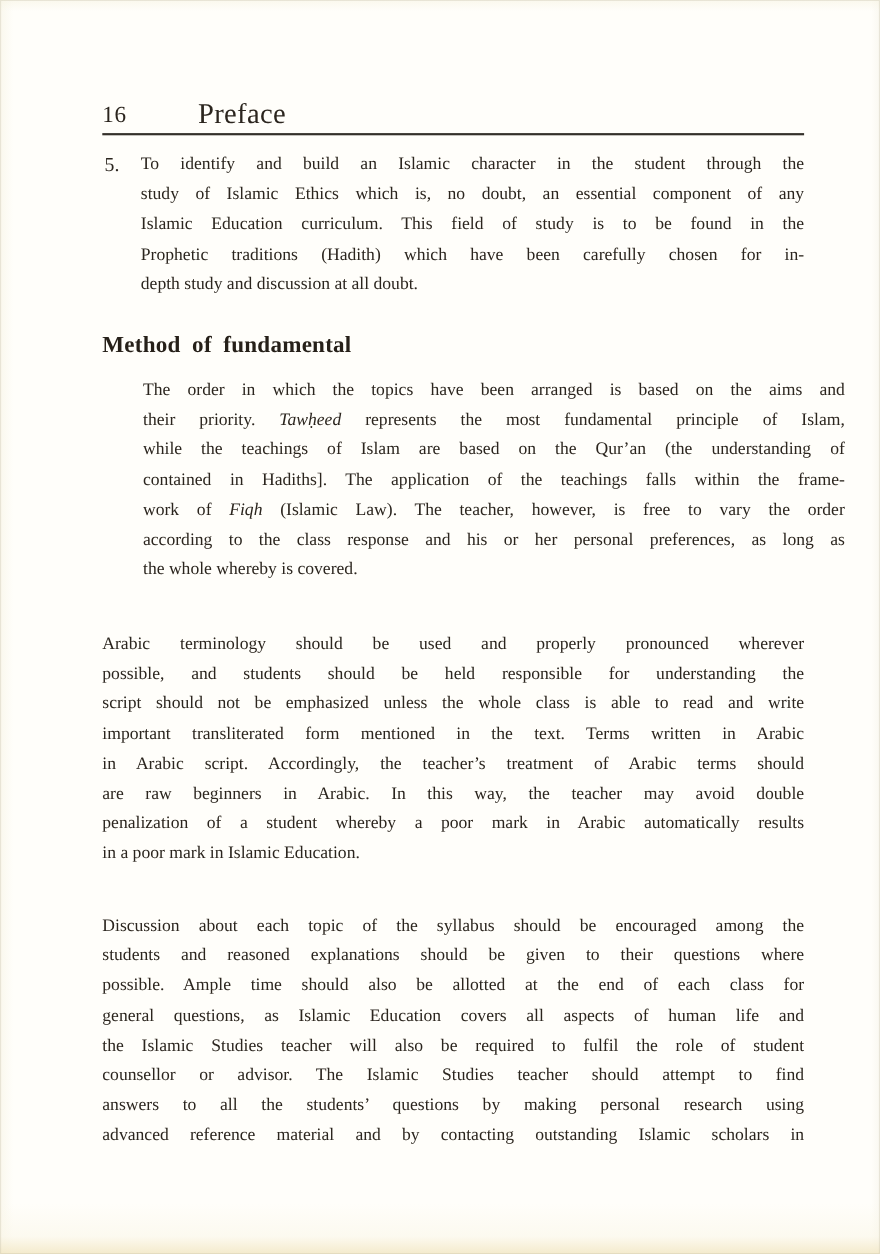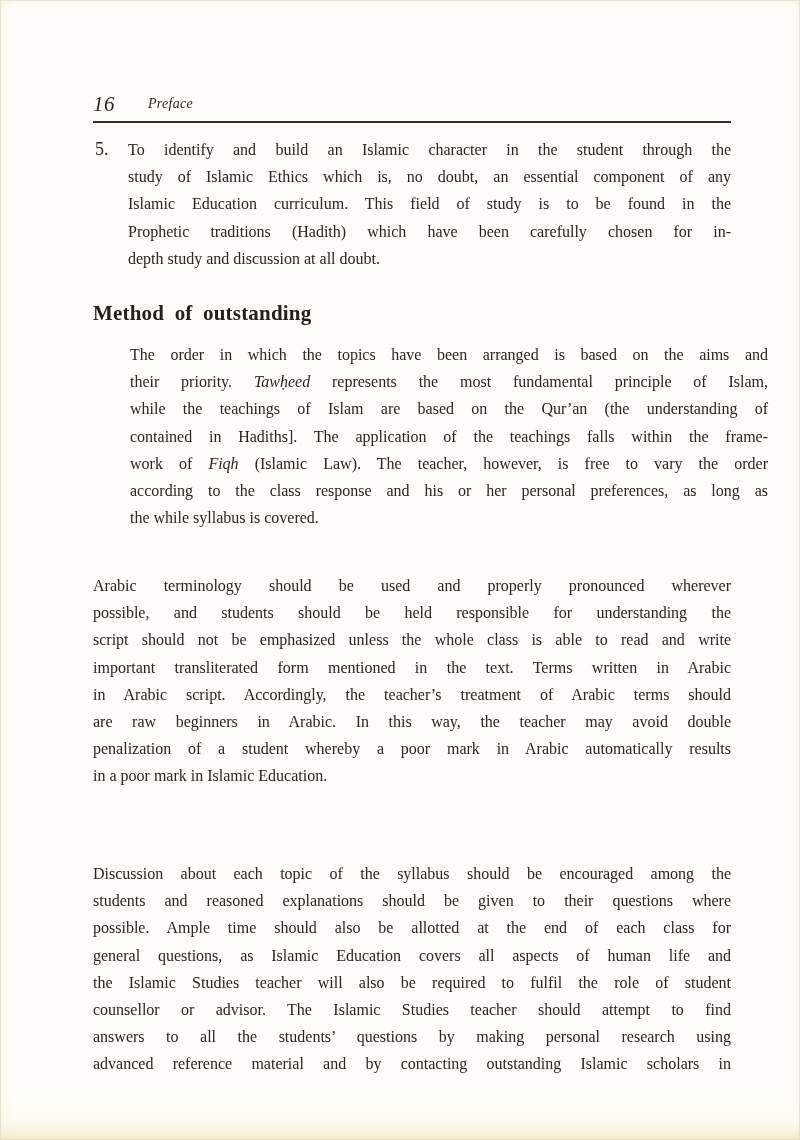--- a/index.html
+++ b/index.html
@@ -22,25 +22,25 @@
       #fffefa;
     box-shadow: inset 0 0 0 1px rgba(197,191,168,0.35);
   }
   .abs { position: absolute; left: 93px; width: 638px; }
 
   
   .running-header {
     top: 92px;
     display: flex;
     align-items: flex-end;
-    font-style: italic;
     line-height: 24px;
+    gap: 32px;
   }
   .pagenum  { font-size: 21px; letter-spacing: 0.5px; }
-  .sectionttl { font-size: 14px; margin-left: 33px; letter-spacing: 0.3px; }
+  .sectionttl { font-size: 26px; margin-left: 33px; letter-spacing: 0.3px; }
   .header-rule {
     top: 121px;
     border-top: 2px solid #34302a;
     height: 0;
   }
 
   
   .line {
     text-align: justify;
     text-align-last: justify;
@@ -67,21 +67,21 @@
     font-size: 21px;
     font-weight: bold;
     line-height: 28px;
     word-spacing: 5px;
     letter-spacing: 0.2px;
     color: #262019;
   }
 
   .para-1 { top: 341px; margin-left: 37px; }
   .para-2 { top: 572px; }
-  .para-3 { top: 860px; }
+  .para-3 { top: 828px; }
 
   .prophet-icon {
     display: inline-block;
     vertical-align: -1px;
     margin: 0 1px;
   }
 </style>
 </head>
 <body>
 
@@ -98,30 +98,30 @@
     <span class="item-number">5.</span>
     <div class="item-lines">
         <div class="line">To identify and build an Islamic character in the student through the</div>
         <div class="line">study of Islamic Ethics which is, no doubt, an essential component of any</div>
         <div class="line">Islamic Education curriculum. This field of study is to be found in the</div>
         <div class="line">Prophetic traditions (Hadith) which have been carefully chosen for in-</div>
         <div class="line last">depth study and discussion at all doubt.</div>
       </div>
   </section>
 
-  <h2 class="abs section-heading">Method of outstanding</h2>
+  <h2 class="abs section-heading">Method of fundamental</h2>
 
   <section class="abs para-1">
       <div class="line">The order in which the topics have been arranged is based on the aims and</div>
       <div class="line">their priority. <em>Tawḥeed</em> represents the most fundamental principle of Islam,</div>
       <div class="line">while the teachings of Islam are based on the Qur’an (the understanding of</div>
       <div class="line">contained in Hadiths]. The application of the teachings falls within the frame-</div>
       <div class="line">work of <em>Fiqh</em> (Islamic Law). The teacher, however, is free to vary the order</div>
       <div class="line">according to the class response and his or her personal preferences, as long as</div>
-      <div class="line last">the while syllabus is covered.</div>
+      <div class="line last">the whole whereby is covered.</div>
     </section>
 
   <section class="abs para-2">
       <div class="line">Arabic terminology should be used and properly pronounced wherever</div>
       <div class="line">possible, and students should be held responsible for understanding the</div>
       <div class="line">script should not be emphasized unless the whole class is able to read and write</div>
       <div class="line">important transliterated form mentioned in the text. Terms written in Arabic</div>
       <div class="line">in Arabic script. Accordingly, the teacher’s treatment of Arabic terms should</div>
       <div class="line">are raw beginners in Arabic. In this way, the teacher may avoid double</div>
       <div class="line">penalization of a student whereby a poor mark in Arabic automatically results</div>

